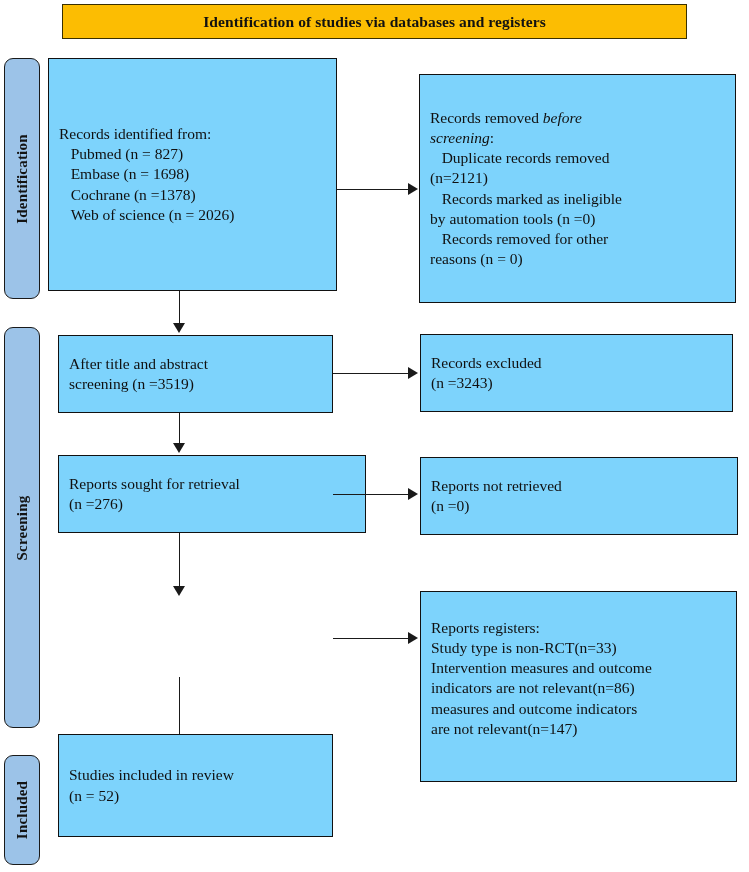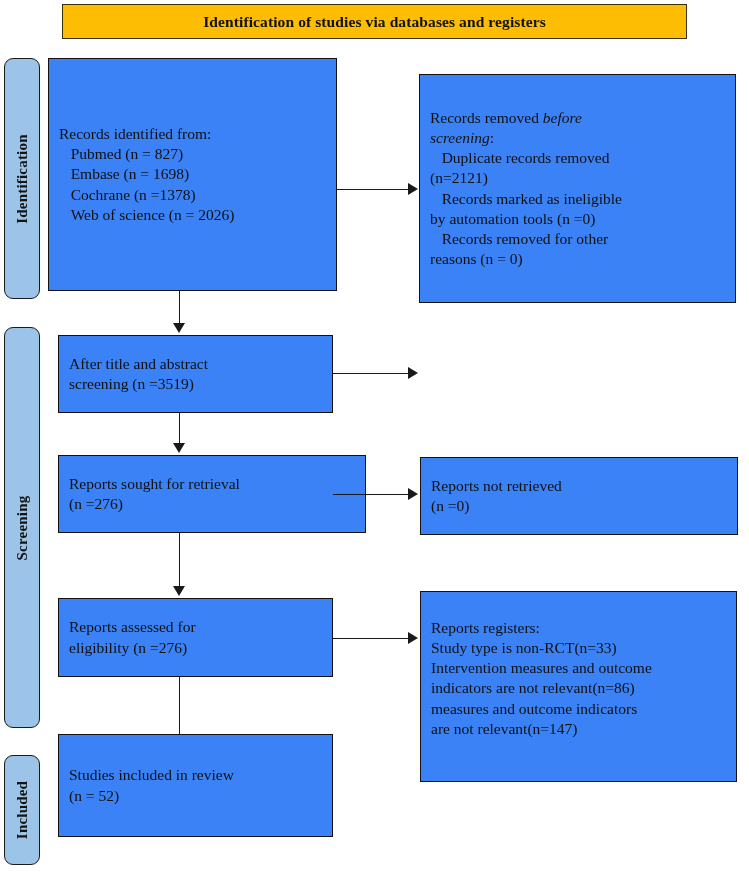--- a/index.html
+++ b/index.html
@@ -58,21 +58,21 @@
     white-space: nowrap;
     font-size: 15px;
     font-weight: bold;
     color: #131313;
     letter-spacing: 0.2px;
   }
 
   
   .box {
     position: absolute;
-    background: #3b82f6;
+    background: #7dd3fc;
     border: 1.8px solid #111111;
     box-sizing: border-box;
     display: flex;
     align-items: center;
   }
   .box-text {
     padding: 0 10px;
     font-size: 15.5px;
     line-height: 1.30;
     color: #101010;
@@ -151,20 +151,24 @@
   <div class="arrow-right" style="left:408px; top:183px;"></div>
 
   <div class="vline" style="left:179px; top:291px; height:34px;"></div>
   <div class="arrow-down" style="left:173px; top:323px;"></div>
 
   <div class="box" style="left:58px; top:335px; width:275px; height:78px;">
     <div class="box-text"><span>After title and abstract</span>
 <span>screening (n =3519)</span></div>
   </div>
 
+  <div class="box" style="left:420px; top:334px; width:313px; height:78px;">
+    <div class="box-text"><span>Records excluded</span>
+<span>(n =3243)</span></div>
+  </div>
 
   <div class="hline" style="left:333px; top:373px; width:76px;"></div>
   <div class="arrow-right" style="left:408px; top:367px;"></div>
 
   <div class="vline" style="left:179px; top:413px; height:32px;"></div>
   <div class="arrow-down" style="left:173px; top:443px;"></div>
 
   <div class="box" style="left:58px; top:455px; width:308px; height:78px;">
     <div class="box-text"><span>Reports sought for retrieval</span>
 <span>(n =276)</span></div>
@@ -174,24 +178,20 @@
     <div class="box-text"><span>Reports not retrieved</span>
 <span>(n =0)</span></div>
   </div>
 
   <div class="hline" style="left:333px; top:494px; width:76px;"></div>
   <div class="arrow-right" style="left:408px; top:488px;"></div>
 
   <div class="vline" style="left:179px; top:533px; height:55px;"></div>
   <div class="arrow-down" style="left:173px; top:586px;"></div>
 
-  <div class="box" style="left:58px; top:598px; width:275px; height:79px;">
-    <div class="box-text"><span>Reports assessed for</span>
-<span>eligibility (n =276)</span></div>
-  </div>
 
   <div class="box" style="left:420px; top:591px; width:317px; height:191px;">
     <div class="box-text pad-top" style="margin-top:26px;"><span>Reports registers:</span>
 <span>Study type is non-RCT(n=33)</span>
 <span>Intervention measures and outcome</span>
 <span>indicators are not relevant(n=86)</span>
 <span>measures and outcome indicators</span>
 <span>are not relevant(n=147)</span></div>
   </div>
 

